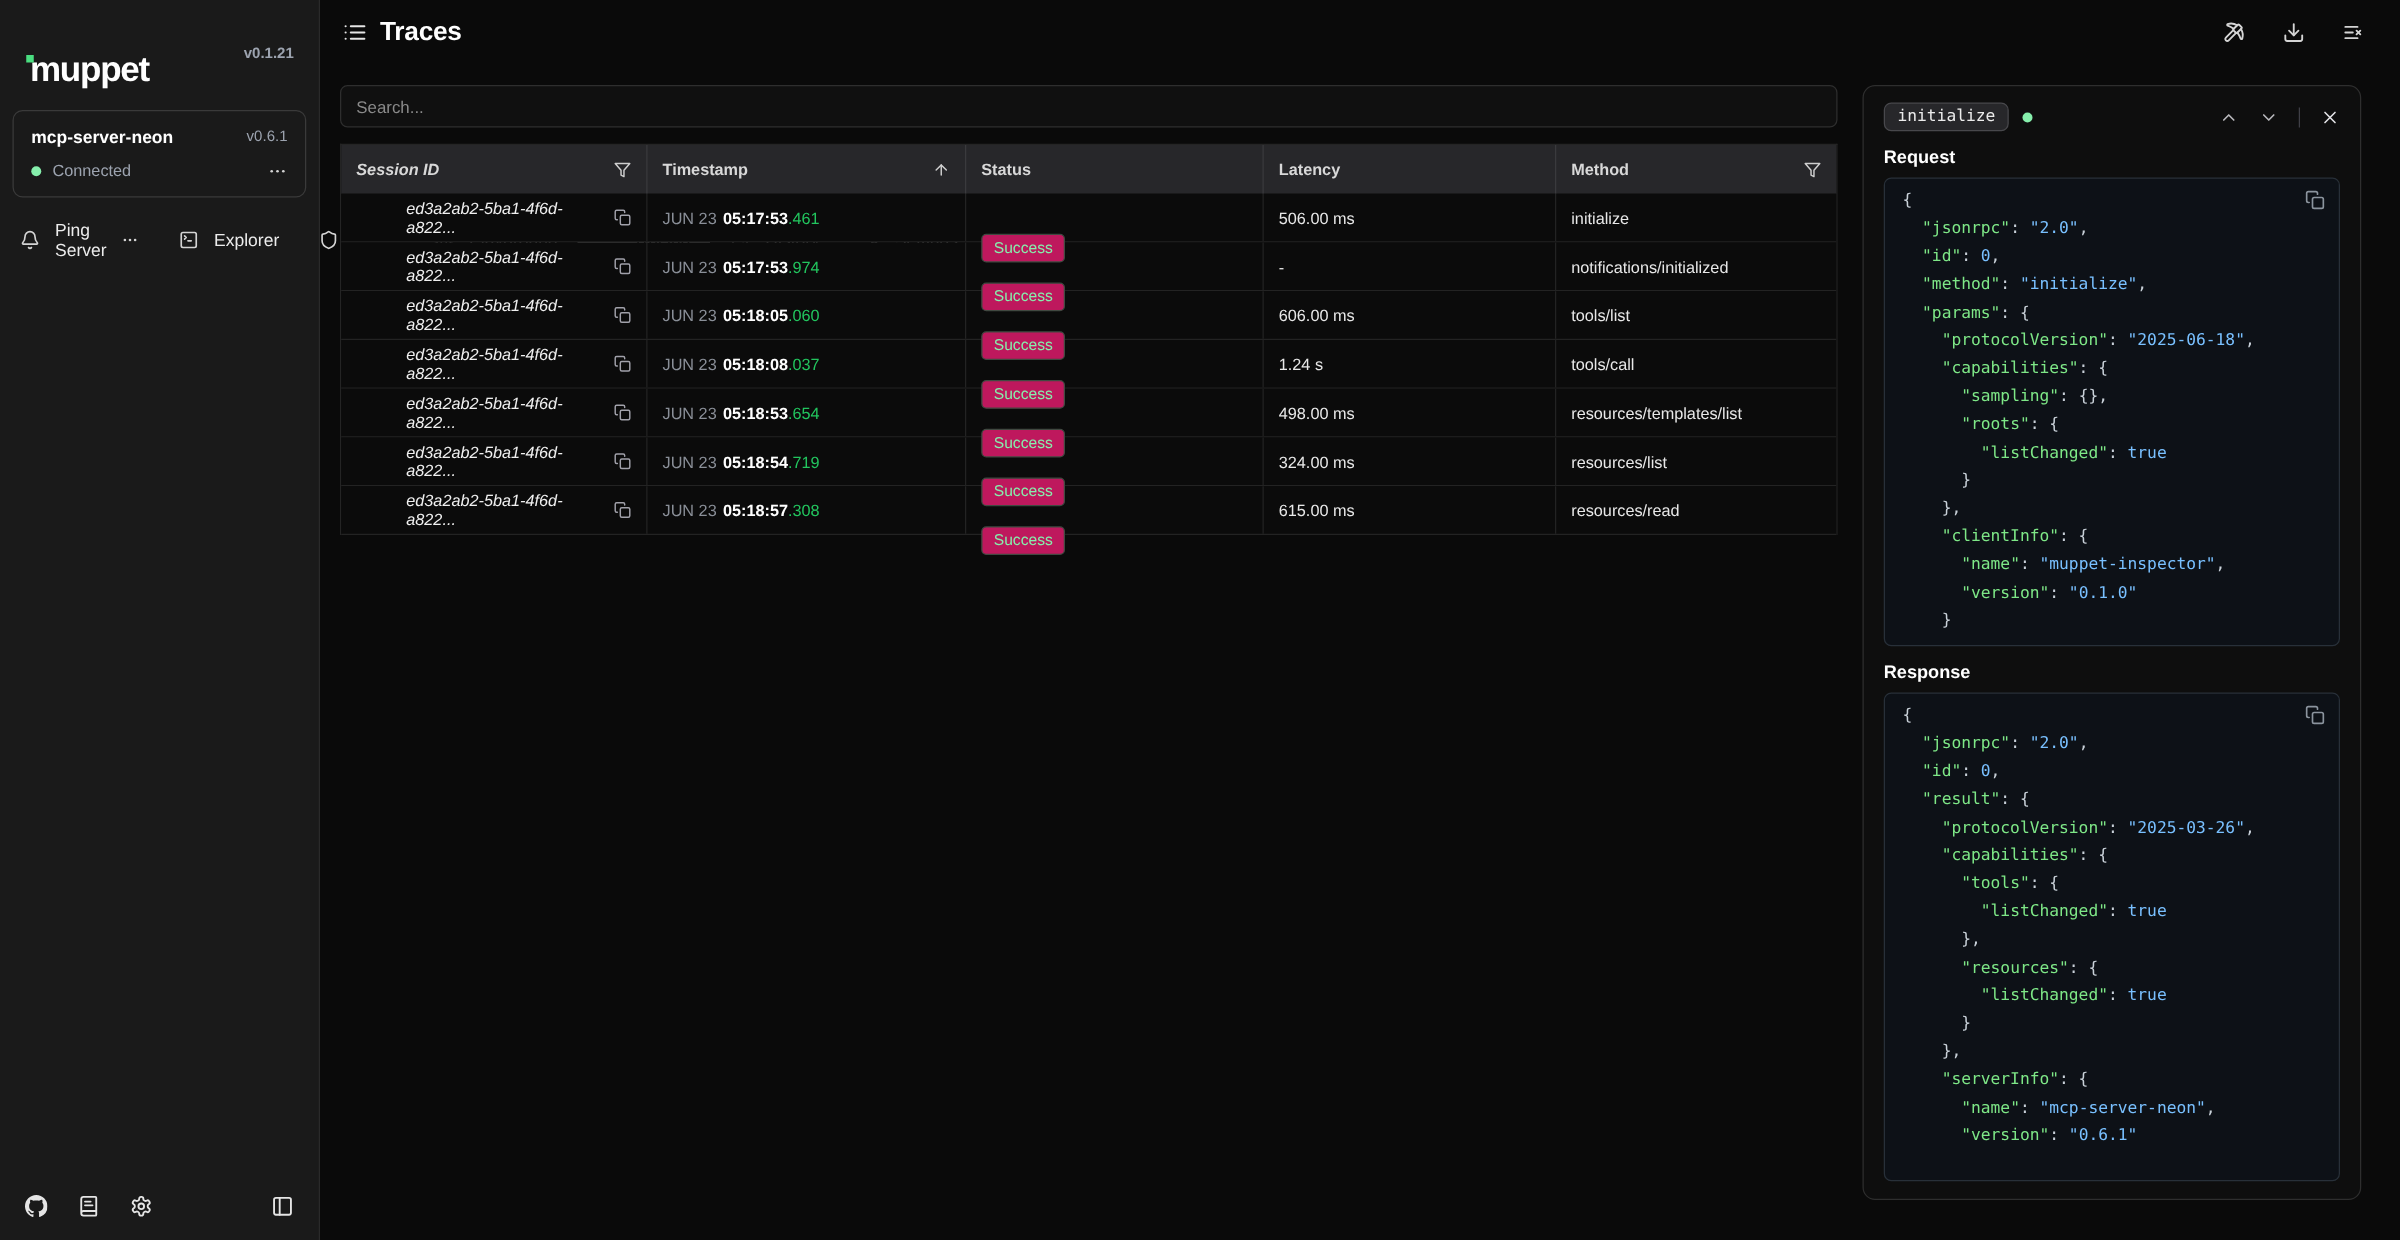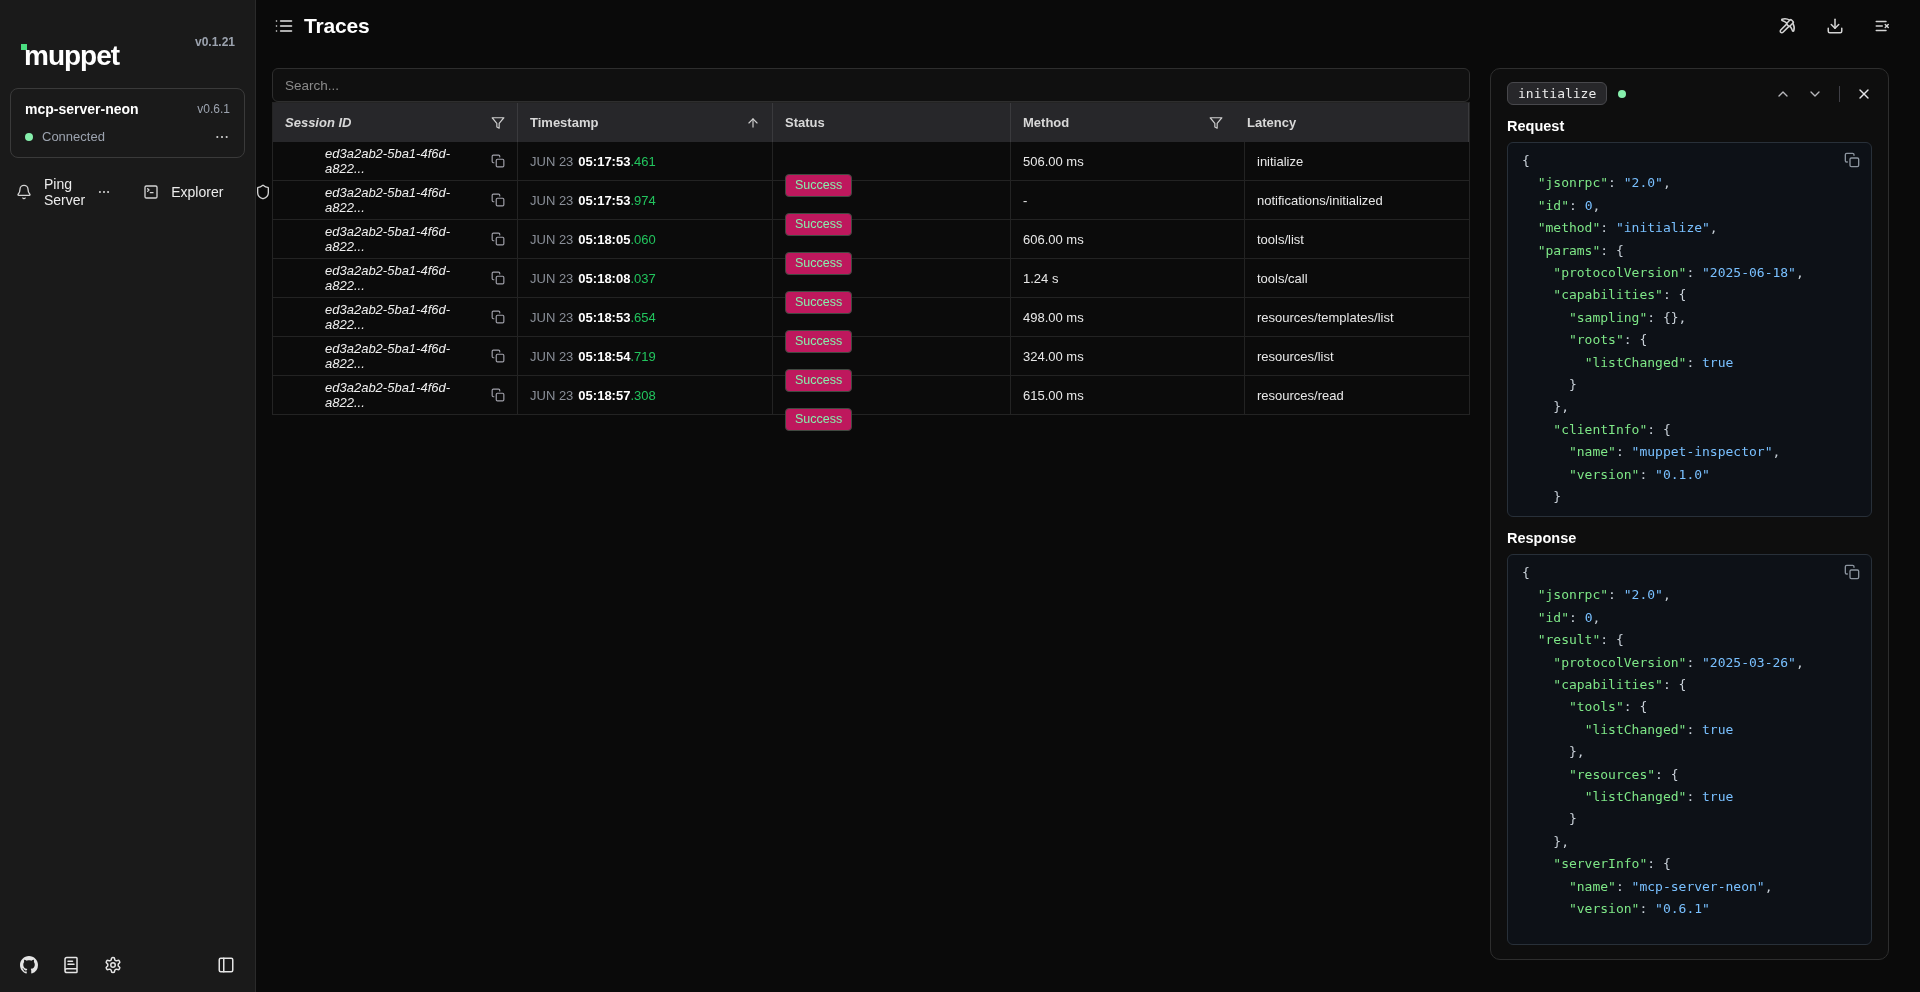--- a/index.html
+++ b/index.html
@@ -47,21 +47,21 @@
   .main { flex:1; display:flex; flex-direction:column; min-width:0;gap:12px; }
   .main-header { height:52px; display:flex; align-items:center; padding:0 28px 0 18px; }
   .title-group { display:flex; align-items:center; gap:10px; }
   .page-title { font-size:21px; font-weight:700; color:#fff; letter-spacing:-0.2px; }
   .header-actions { margin-left:auto; display:flex; align-items:center; gap:30px; color:#d4d4d4; }
   .header-actions .act { cursor:pointer; }
 
   .content { flex:1; display:flex; align-items:stretch; padding:4px 30px 32px 16px; gap:20px; min-height:0; }
   .left-col { width:1198px; min-width:0; display:flex; flex-direction:column; }
 
-  .search-box { height:34px; border:1px solid #2e2e2e; background:#101010; border-radius:6px; display:flex; align-items:center; padding:0 12px; margin-bottom:0; }
+  .search-box { height:34px; border:1px solid #2e2e2e; background:#101010; border-radius:6px; display:flex; align-items:center; padding:0 12px; margin-bottom:13px; }
   .search-box input { background:transparent; border:none; outline:none; color:#e5e5e5; font-size:13.5px; width:100%; font-family:"Liberation Sans", sans-serif; }
   .search-box input::placeholder { color:#8a8a8a; }
 
   .table { border:1px solid #242424; border-bottom:none; }
   .thead { display:flex; background:#27272a; height:39px; font-size:13px; font-weight:700; color:#d8d8d8; }
   .th, .cell { display:flex; align-items:center; padding:0 12px; }
   .th { justify-content:space-between; }
   .c1 { width:245px;font-style:italic; } .c2 { width:255px; } .c3 { width:238px; } .c4 { width:234px; } .c5 { flex:1; }
   .th.c1, .th.c2, .th.c3, .th.c4 { border-right:1px solid #3a3a3d; }
   .cell.c1, .cell.c2, .cell.c3, .cell.c4 { border-right:1px solid #232323; }
@@ -304,30 +304,30 @@
             <span class="hicon">
                 <svg class="ic ic14" viewBox="0 0 24 24" stroke-width="1.6">
                   <path d="M12 19V5"></path>
                   <path d="m5 12 7-7 7 7"></path>
                 </svg>
               </span>
           </div>
           <div class="th c3">
             <span>Status</span>
           </div>
+          <div class="th c4">
+            <span>Latency</span>
+          </div>
           <div class="th c5">
             <span>Method</span>
             <span class="hicon">
                 <svg class="ic ic14" viewBox="0 0 24 24">
                   <path d="M22 3H2l8 9.46V19l4 2v-8.54L22 3z"></path>
                 </svg>
               </span>
-          </div>
-          <div class="th c4">
-            <span>Latency</span>
           </div>
         </div>
 
         <div class="trow">
           <div class="cell c1">
               <span class="sid">ed3a2ab2-5ba1-4f6d-a822...</span>
               <span class="copy-btn">
                 <svg class="ic ic14" viewBox="0 0 24 24">
                   <rect x="9" y="9" width="13" height="13" rx="2"></rect>
                   <path d="M5 15H4a2 2 0 0 1-2-2V4a2 2 0 0 1 2-2h9a2 2 0 0 1 2 2v1"></path>

